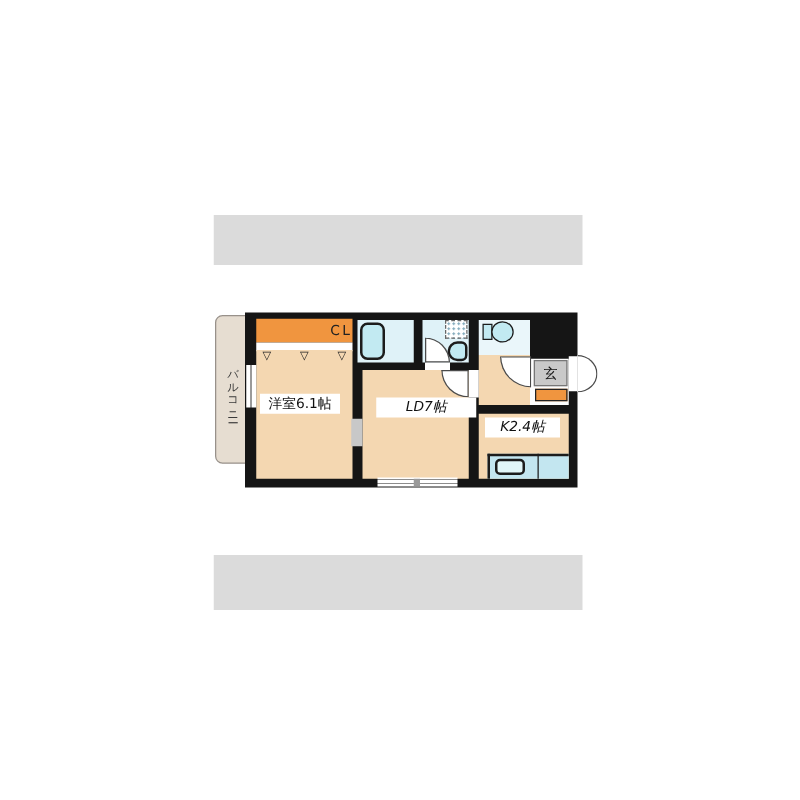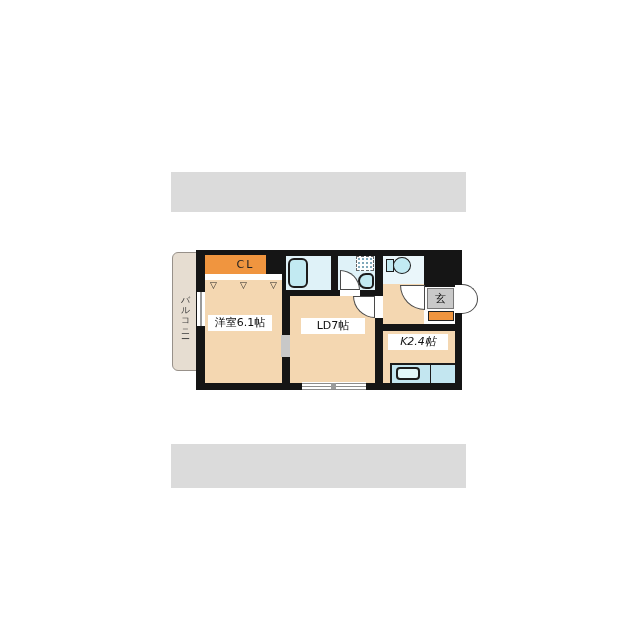--- a/index.html
+++ b/index.html
@@ -37,21 +37,21 @@
 <div id="plan">
 
   <div style="left:0;top:2px;width:26px;height:119px;background:var(--balcony-fill,#e6ddd1);
               border:1px solid #98918a;border-radius:6px 2px 2px 6px;display:flex;
               align-items:center;justify-content:center;">
     <span class="vtext" style="position:static;">バルコニー</span>
   </div>
 
   <div class="wallbase" style="left:24px;top:0;width:266px;height:140px;"></div>
 
-  <div class="orange" style="left:33px;top:5px;width:61px;height:19px;display:flex;align-items:center;justify-content:center;padding-left:20px;">
+  <div class="orange" style="left:33px;top:5px;width:77px;height:19px;display:flex;align-items:center;justify-content:flex-end;padding-left:20px;">
     <span style="position:static;font-size:11px;color:#222;letter-spacing:2px;">CL</span>
   </div>
   <div class="gap" style="left:33px;top:24px;width:77px;height:7px;"></div>
 
   <div class="floor" style="left:33px;top:30px;width:77px;height:103px;"></div>
 
   <div class="hangers" style="left:33px;top:30px;width:77px;height:11px;">
     <span style="position:static;">▽</span>
     <span style="position:static;">▽</span>
     <span style="position:static;">▽</span>
@@ -98,15 +98,15 @@
   <div style="left:224px;top:117px;width:24px;height:13px;background:#e2f7f9;
               border:2px solid #1c1c1c;border-radius:4px;"></div>
 
   <div style="left:130px;top:132px;width:64px;height:8px;
               background:linear-gradient(#ffffff 0 1px,#8c8c8c 1px 2px,#ffffff 2px 4px,#8c8c8c 4px 5px,#ffffff 5px 7px,#8c8c8c 7px 8px);"></div>
   <div style="left:159px;top:133px;width:5px;height:6px;background:#9a9a9a;"></div>
 
   <div style="left:109px;top:85px;width:9px;height:22px;background:#c8c8c8;"></div>
 
   <div class="rmlabel" style="left:36px;top:65px;width:64px;">洋室6.1帖</div>
-  <div class="rmlabel" style="left:129px;top:68px;width:64px;">LD7帖</div>
+  <div class="rmlabel" style="left:129px;top:68px;width:80px;font-style:italic;">LD7帖</div>
   <div class="rmlabel" style="left:216px;top:84px;width:60px;font-style:italic;">K2.4帖</div>
 </div>
 
 </body></html>

